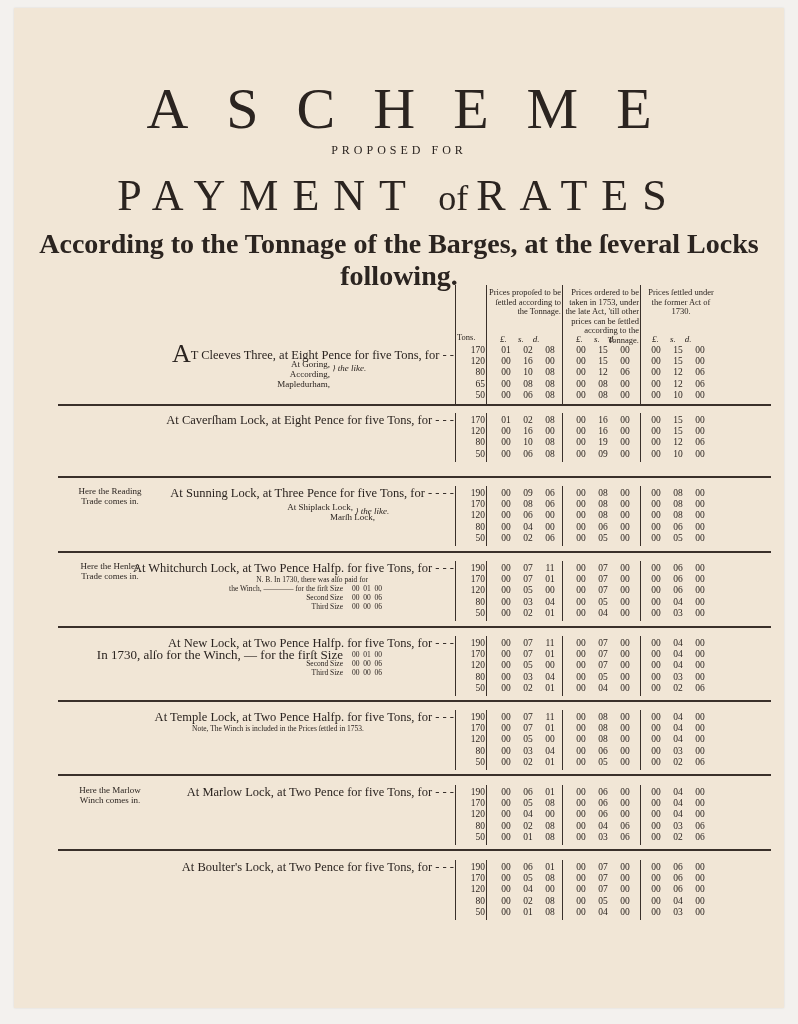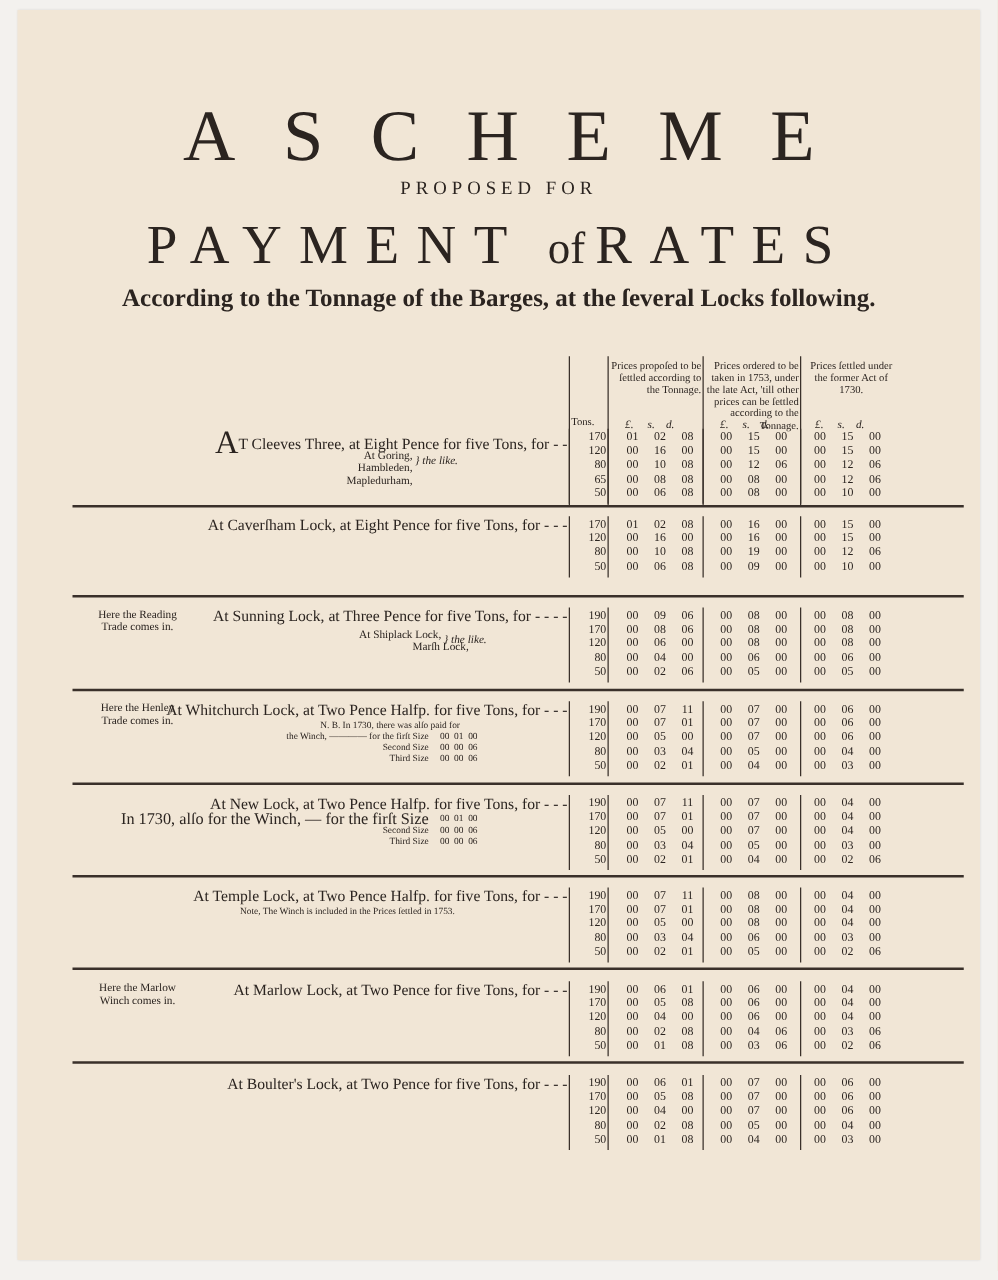--- a/index.html
+++ b/index.html
@@ -1,22 +1,22 @@
 <!DOCTYPE html>
 <html><head>
 <meta charset="utf-8">
 <style>
   html,body{margin:0;padding:0;}
   body{width:798px;height:1024px;background:#f3f1ee;position:relative;overflow:hidden;font-family:"DejaVu Serif",serif;color:#2b2420;}
   .paper{position:absolute;left:14px;top:8px;width:770px;height:1000px;background:#f1e6d6;box-shadow:0 0 2px rgba(0,0,0,0.1);}
   .title1{position:absolute;top:75px;left:0;width:100%;text-align:center;font-family:"Liberation Serif",serif;font-size:58px;letter-spacing:38px;padding-left:38px;box-sizing:border-box;}
-  .title2{position:absolute;top:143px;left:0;width:100%;text-align:center;font-family:"Liberation Serif",serif;font-size:15px;letter-spacing:4px;}
+  .title2{position:absolute;top:143px;left:0;width:100%;text-align:center;font-family:"Liberation Serif",serif;font-size:12px;letter-spacing:4px;}
   .title3{position:absolute;top:170px;left:0;width:100%;text-align:center;font-family:"Liberation Serif",serif;font-size:44px;letter-spacing:14px;}
   .title3 .of{letter-spacing:0;font-size:36px;margin:0 8px 0 -6px;}
-  .title4{position:absolute;top:228px;left:0;width:100%;text-align:center;font-family:"Liberation Serif",serif;font-size:20px;font-weight:bold;}
+  .title4{position:absolute;top:228px;left:0;width:100%;text-align:center;font-family:"Liberation Serif",serif;font-size:28px;font-weight:bold;}
   .hdr{position:absolute;font-family:"Liberation Serif",serif;font-size:8.5px;line-height:9.5px;text-align:right;}
   .vline{position:absolute;width:1px;background:#3a302a;}
   .hline{position:absolute;height:2px;background:#3a302a;left:58px;width:713px;}
   .locktext{position:absolute;right:344px;font-family:"Liberation Serif",serif;font-size:12.5px;white-space:nowrap;}
   .trade{position:absolute;left:70px;font-family:"Liberation Serif",serif;font-size:9px;line-height:10px;text-align:center;width:80px;}
   .sub{position:absolute;font-family:"Liberation Serif",serif;font-size:9px;line-height:10px;white-space:nowrap;}
   .tons,.col{position:absolute;font-family:"Liberation Serif",serif;font-size:9.5px;line-height:11.2px;}
   .tons{left:455px;width:30px;text-align:right;}
   .col span{display:inline-block;width:22px;text-align:center;}
   .c1{left:495px;}.c2{left:570px;}.c3{left:645px;}
@@ -52,21 +52,21 @@
     <div class="hline" style="top:626px"></div>
     <div class="hline" style="top:700px"></div>
     <div class="hline" style="top:774px"></div>
     <div class="hline" style="top:849px"></div>
     <div class="vline" style="left:455px;top:343px;height:60px"></div>
     <div class="vline" style="left:486px;top:343px;height:60px"></div>
     <div class="vline" style="left:562px;top:343px;height:60px"></div>
     <div class="vline" style="left:640px;top:343px;height:60px"></div>
     <div class="locktext" style="top:339px"><span class="big-a">A</span><span>T Cleeves Three, at Eight Pence for five Tons, for - -</span></div>
     <div class="sub" style="top:359px;right:468px;text-align:right">At Goring,</div>
-    <div class="sub" style="top:369px;right:468px;text-align:right">Hambleden,</div>
+    <div class="sub" style="top:369px;right:468px;text-align:right">According,</div>
     <div class="sub" style="top:379px;right:468px;text-align:right">Mapledurham,</div>
     <div class="sub" style="top:363px;left:332px;font-style:italic">} <span>the like.</span></div>
     <div class="tons" style="top:345px">
       <div>170</div>
       <div>120</div>
       <div>80</div>
       <div>65</div>
       <div>50</div>
     </div>
     <div class="col c1" style="top:345px">

